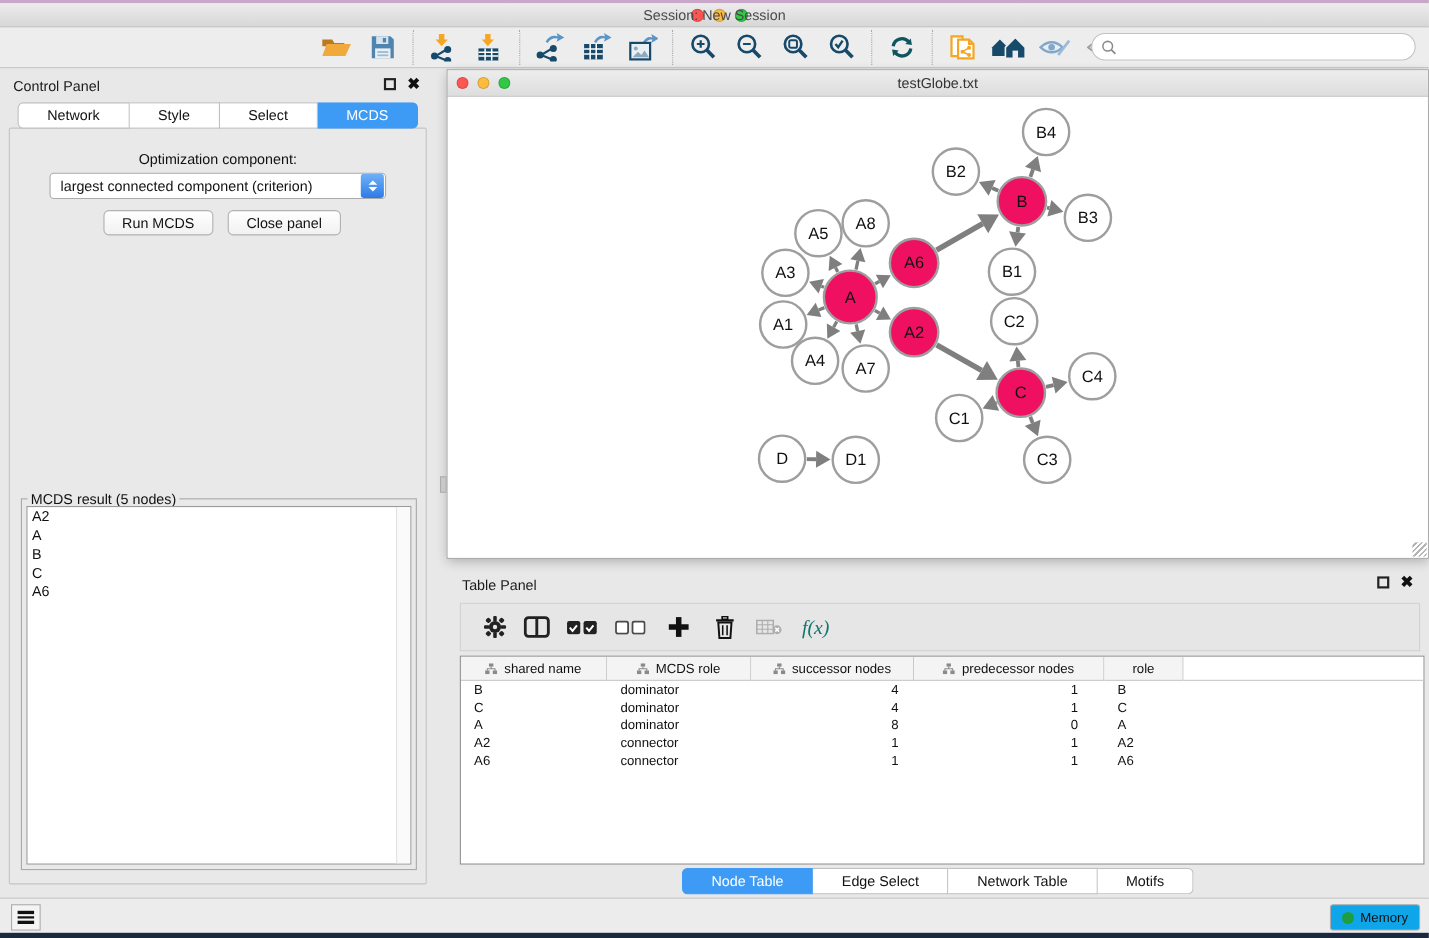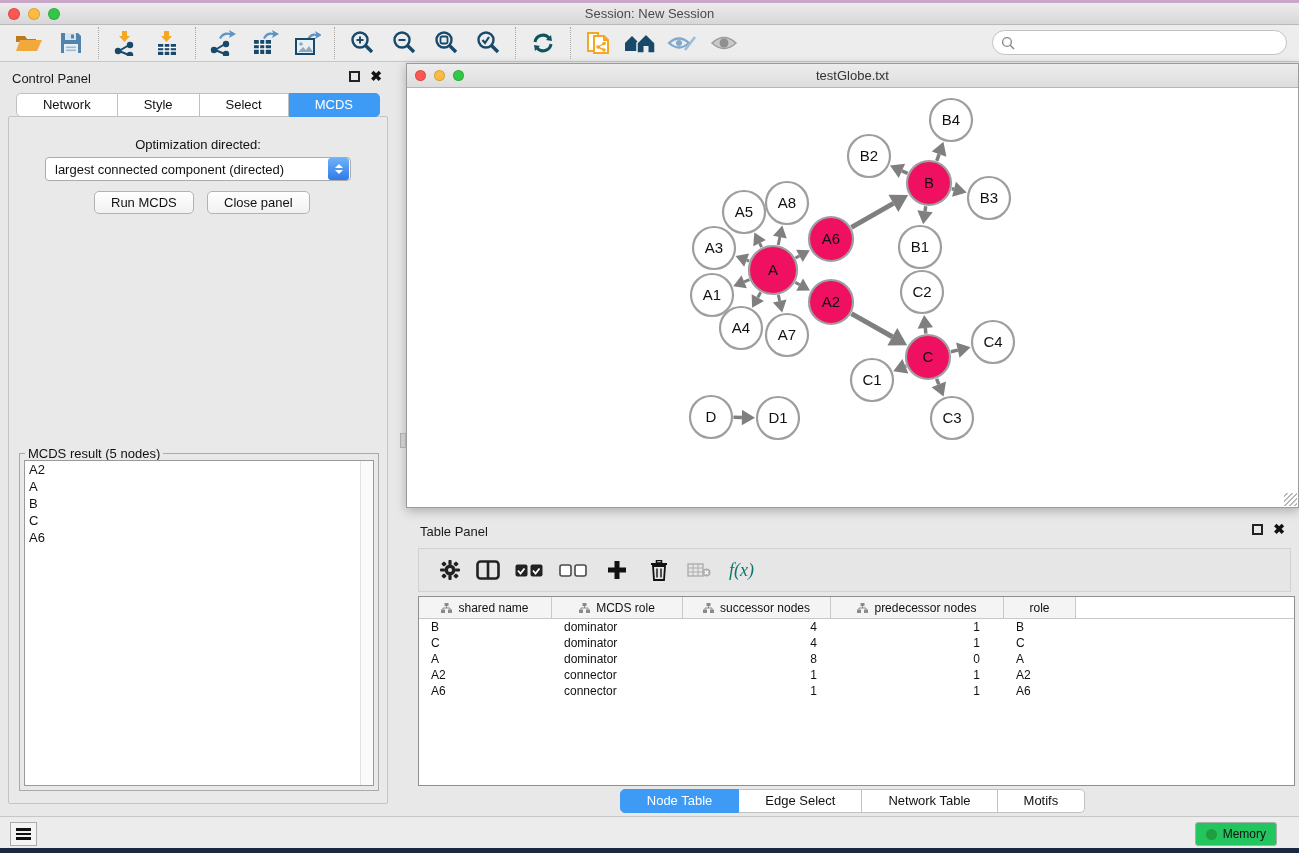--- a/index.html
+++ b/index.html
@@ -1,18 +1,18 @@
 <!DOCTYPE html>
 <html><head>
 <meta charset="utf-8">
 <style>
   * { margin:0; padding:0; box-sizing:border-box; }
   html,body { width:1299px; height:853px; }
   body { font-family:"Liberation Sans", sans-serif; background:#E8E8E8; position:relative; overflow:hidden; }
-  .abs { position:absolute; }
+  .abs { position:absolute;justify-content:center; }
 
   
   #desktop-top { left:0; top:0; width:1299px; height:3px; background:#C9A7C9; }
   #titlebar { left:0; top:3px; width:1299px; height:22px;
     background:linear-gradient(#ECECEC,#D7D7D7); border-bottom:1px solid #B9B9B9;
     display:flex; align-items:center; }
   .tl { width:12px; height:12px; border-radius:50%; margin-left:8px; border:0.5px solid rgba(0,0,0,.15); }
   .tl.red{background:#FC5753;} .tl.yel{background:#FDBC40;} .tl.grn{background:#33C748;}
   #titlebar .wtitle { position:absolute; left:0; right:0; text-align:center; font-size:13px; color:#4a4a4a; }
 
@@ -91,21 +91,21 @@
   .td-cell.left { padding-left:12px; }
   .td-cell.right { text-align:right; }
   #tp-tabs { position:absolute; left:0; width:893px; top:271px; display:flex; justify-content:center; }
 
   
   #statusbar { left:0; top:816px; width:1299px; height:32px; background:#ECECEC; border-top:1px solid #C6C6C6; }
   #list-btn { left:10px; top:5px; width:27px; height:24px; background:#F4F4F4; border:1px solid #ACACAC;
     display:flex; flex-direction:column; justify-content:center; gap:2px; padding-left:5px;}
   #list-btn .bar { width:15px; height:2.5px; background:#111; }
   #list-btn .bar:before{ content:""; }
-  #memory-btn { right:22px; top:5px; height:24px; background:#22c55e; border:1px solid #ACACAC; border-radius:3px;
+  #memory-btn { right:8px; top:5px; height:24px; background:#0ea5e9; border:1px solid #ACACAC; border-radius:3px;
     display:flex; align-items:center; padding:0 10px; gap:6px; font-size:12px; color:#111; }
   #memory-dot { width:11px; height:11px; border-radius:50%; background:#1E9E3E; }
   #desktop-bottom { left:0; top:848px; width:1299px; height:5px; background:#1B2940; }
 
   svg text { font-family:"Liberation Sans", sans-serif; }
 </style>
 </head>
 <body>
 
 <div id="desktop-top" class="abs"></div>
@@ -285,23 +285,23 @@
       <span class="close-x">✖</span>
     </span>
   </div>
   <div class="tabrow" id="cp-tabs">
       <div class="tab">Network</div>
       <div class="tab">Style</div>
       <div class="tab">Select</div>
       <div class="tab sel">MCDS</div>
     </div>
   <div id="cp-body">
-    <div id="opt-label" class="abs">Optimization directed:</div>
+    <div id="opt-label" class="abs">Optimization component:</div>
     <div id="criterion" class="abs">
-      <span class="ctext">largest connected component (directed)</span>
+      <span class="ctext">largest connected component (criterion)</span>
       <span class="stepper">
         <span class="chev up"></span>
           <span class="chev dn"></span>
       </span>
     </div>
     <button class="pbtn" id="run-btn">Run MCDS</button>
     <button class="pbtn" id="close-btn">Close panel</button>
     <div id="mcds-box" class="abs">
       <span id="mcds-legend">MCDS result (5 nodes)</span>
       <div id="mcds-list">

